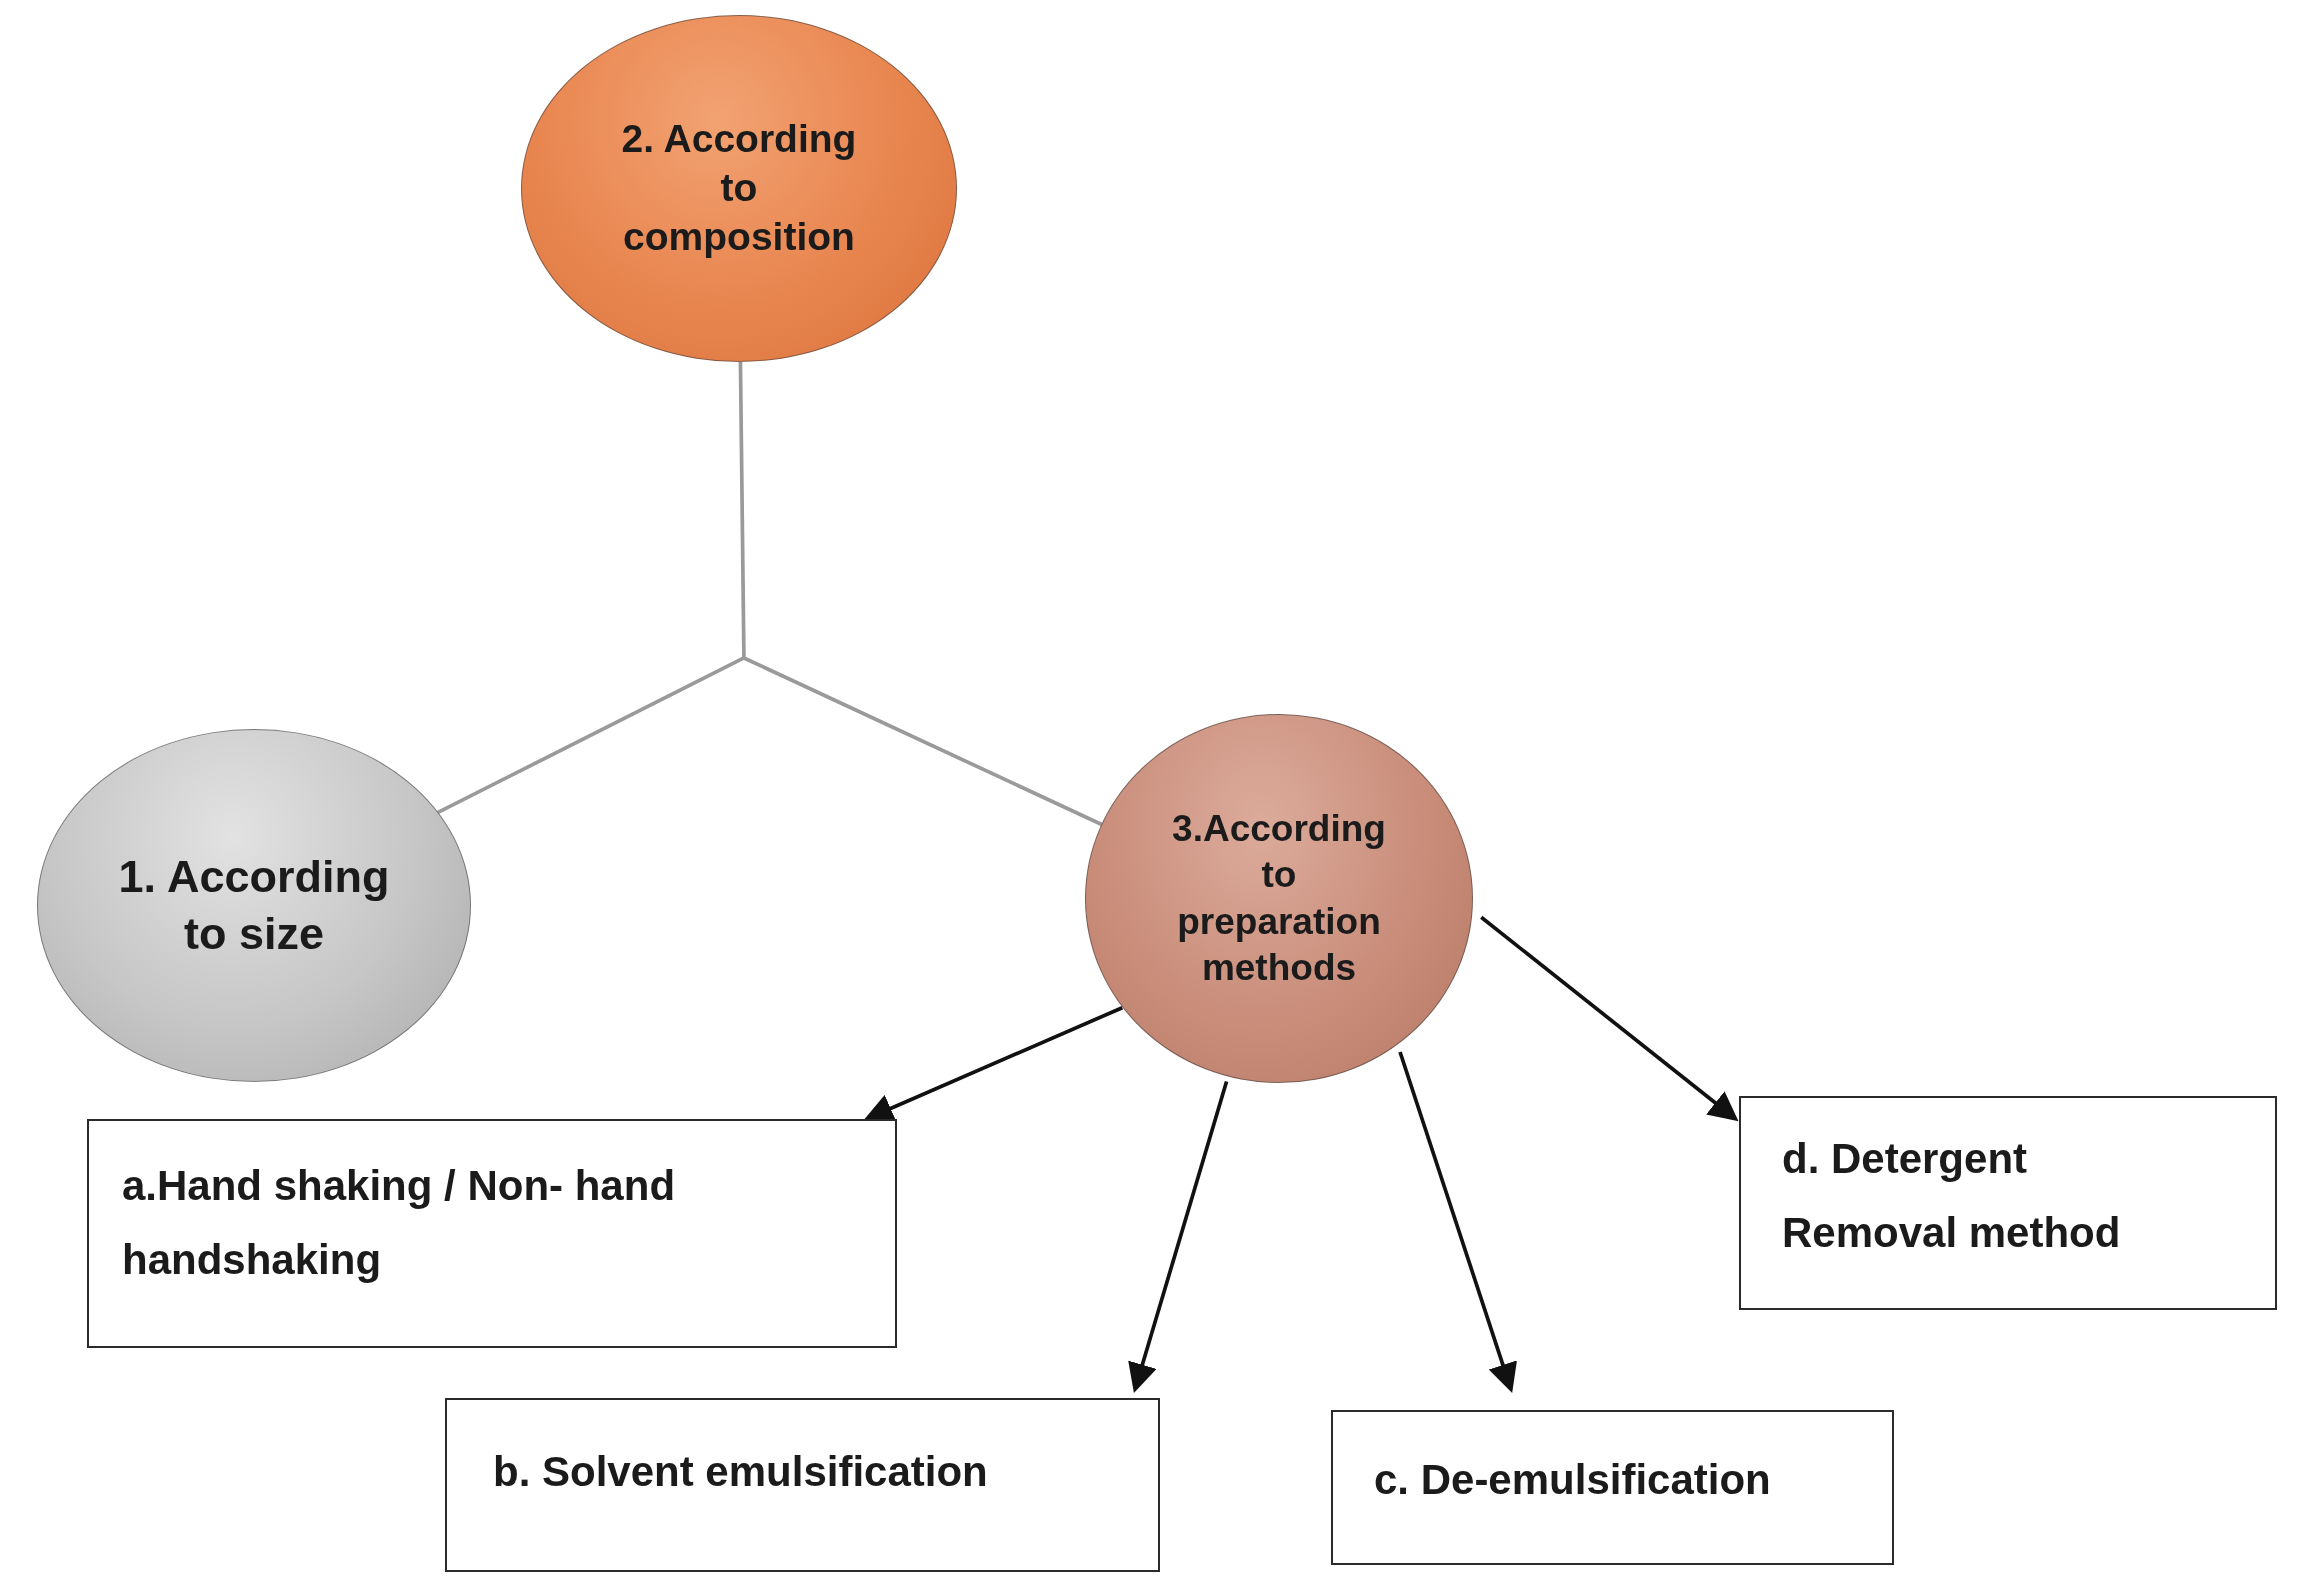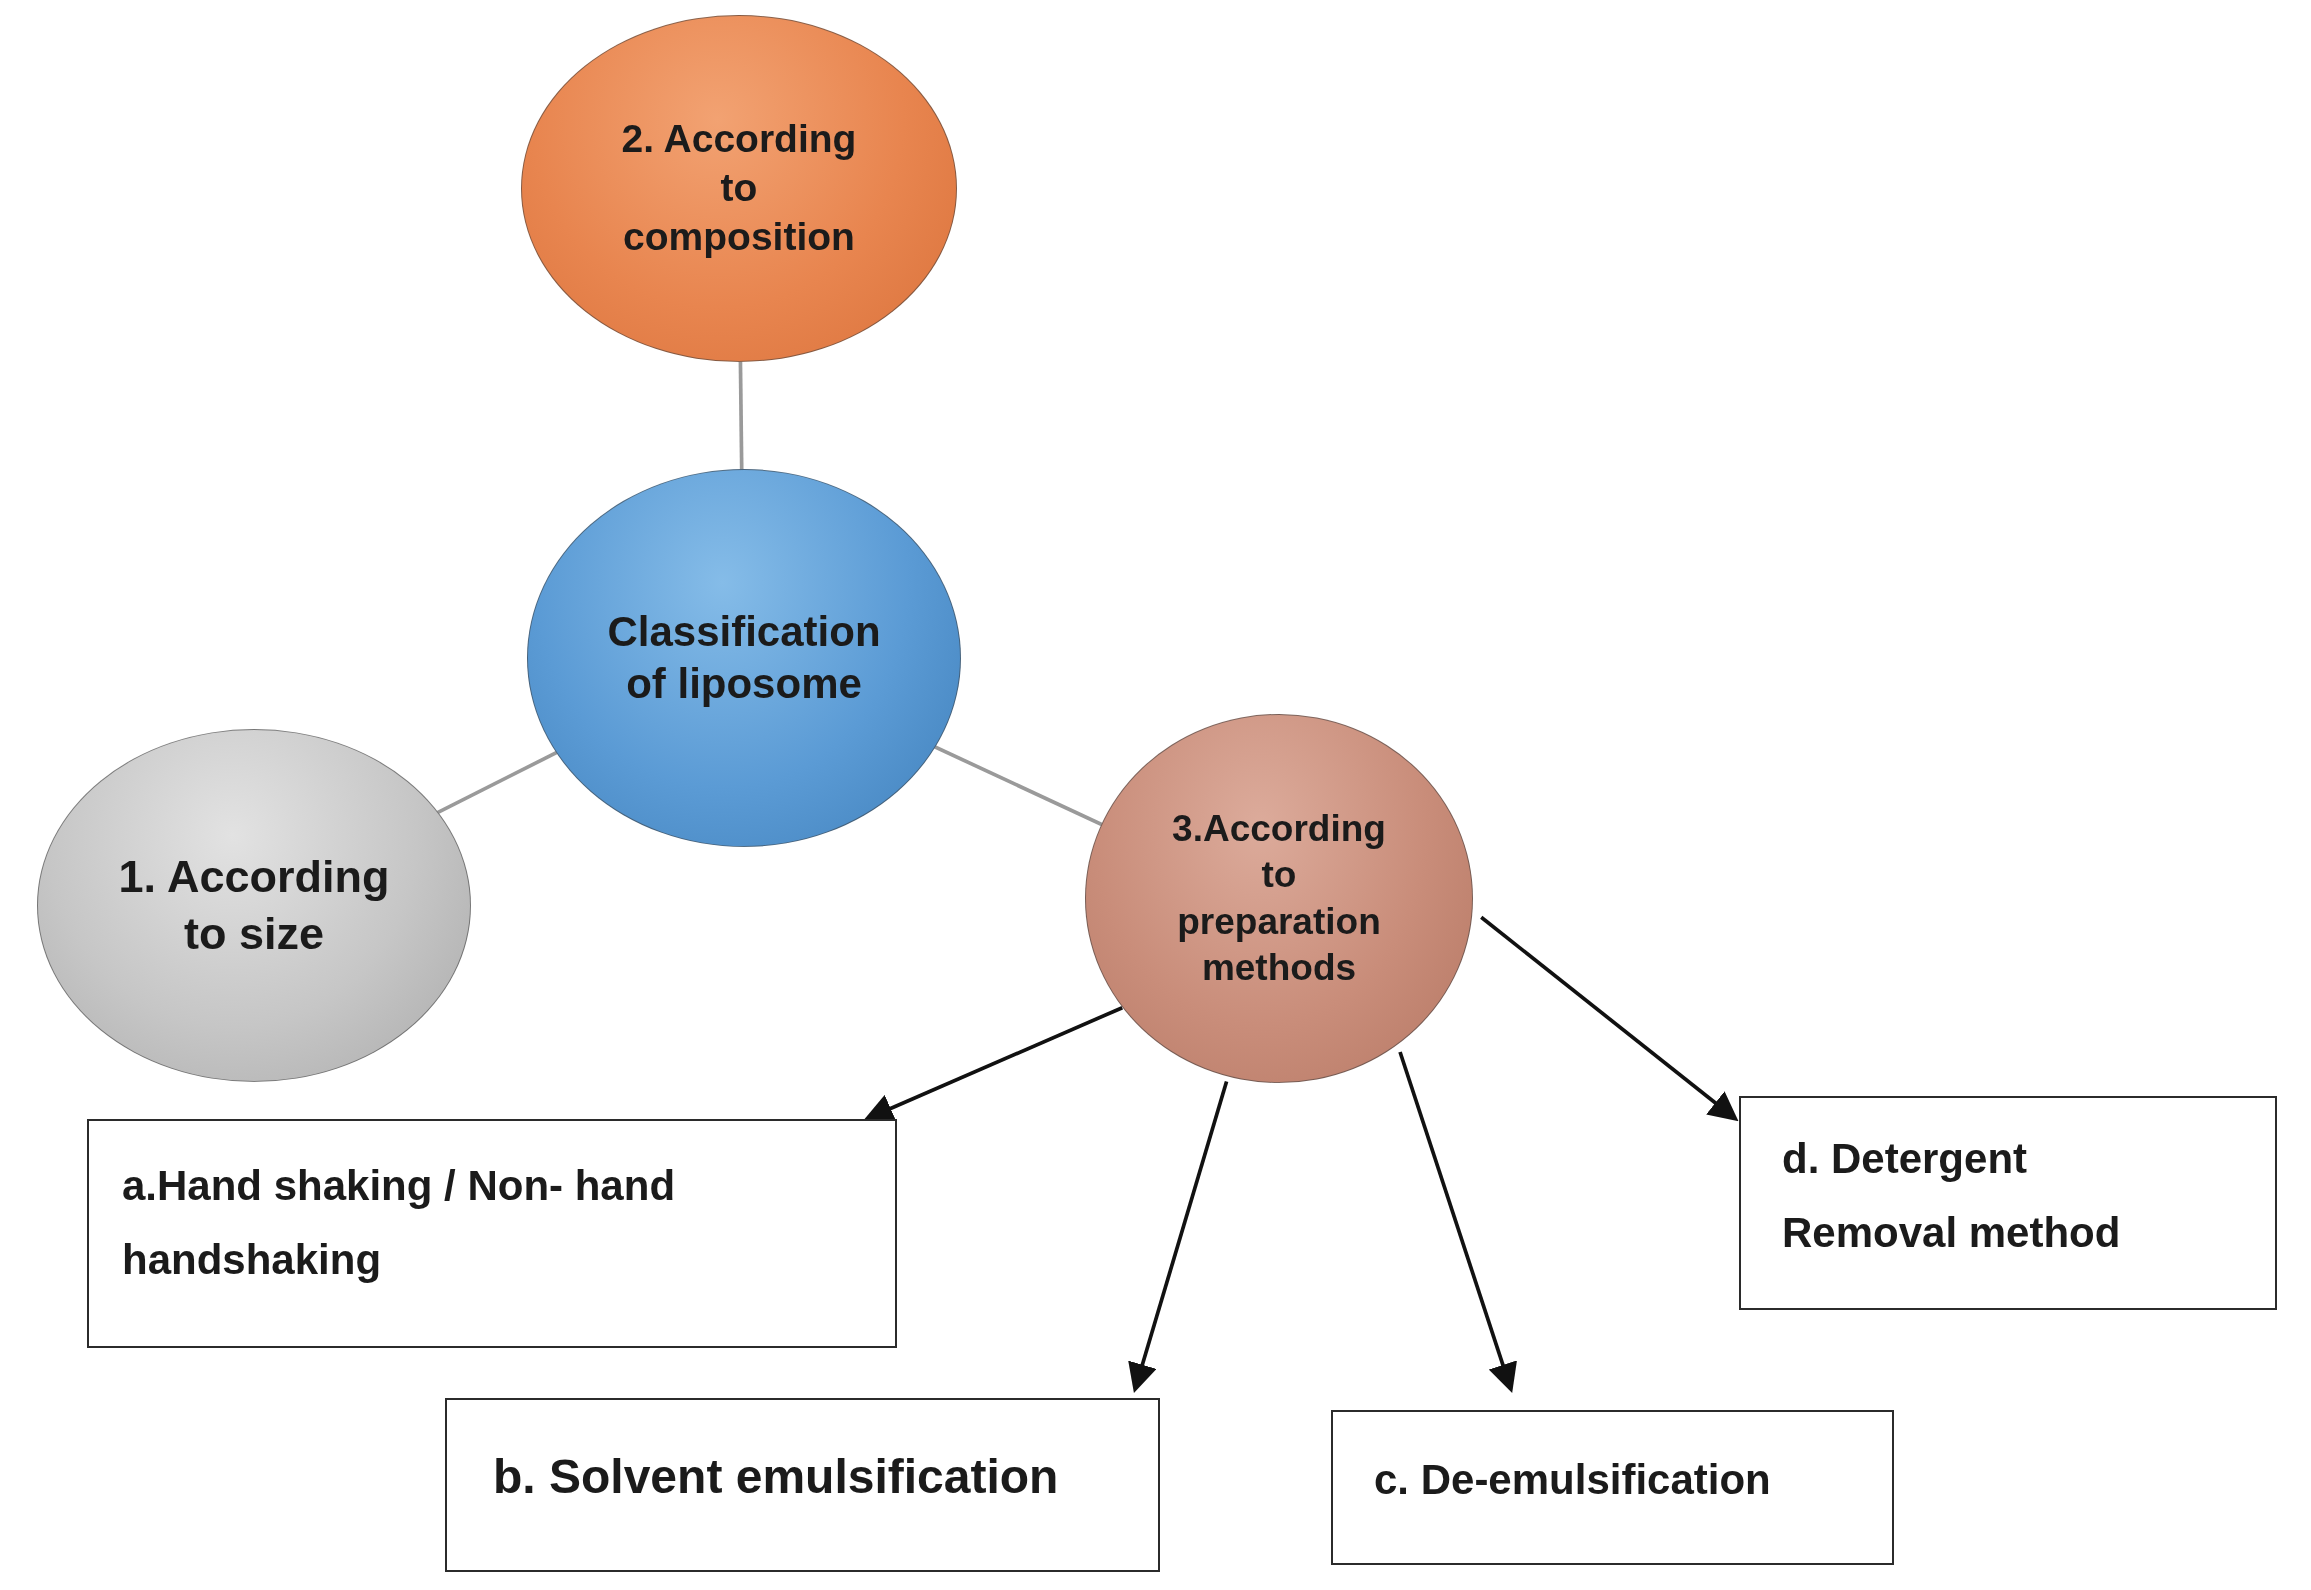--- a/index.html
+++ b/index.html
@@ -70,21 +70,21 @@
   }
   .box-a {
     left: 59px; top: 1119px; width: 810px; height: 229px;
     padding: 28px 18.5px 0 33px;
     font-size: 42px;
     margin-left: 28px;
   }
   .box-b {
     left: 445px; top: 1398px; width: 715px; height: 174px;
     padding: 35px 18.5px 0 46px;
-    font-size: 48px;
+    font-size: 42px;
   }
   .box-c {
     left: 1331px; top: 1398px; width: 563px; height: 155px;
     padding: 31px 18.5px 0 41px;
     font-size: 42px;
     margin-top: 12px;
   }
   .box-d {
     left: 1739px; top: 1096px; width: 538px; height: 214px;
     padding: 24px 26px 0 41px;
@@ -110,22 +110,20 @@
     <line x1="1216" y1="1092" x2="940" y2="1212" stroke="#111111" stroke-width="4" marker-end="url(#arrowhead)"></line>
     <line x1="1329" y1="1172" x2="1230" y2="1505" stroke="#111111" stroke-width="4" marker-end="url(#arrowhead)"></line>
     <line x1="1517" y1="1140" x2="1637" y2="1505" stroke="#111111" stroke-width="4" marker-end="url(#arrowhead)"></line>
     <line x1="1605" y1="994" x2="1880" y2="1212" stroke="#111111" stroke-width="4" marker-end="url(#arrowhead)"></line>
   </svg>
 
   <div class="node node-composition">2. According
 to
 composition</div>
 
-  <div class="node node-center">Classification
-of liposome</div>
 
   <div class="node node-size">1. According
 to size</div>
 
   <div class="node node-preparation">3.According
 to
 preparation
 methods</div>
 
   <div class="method-box box-a">a.Hand shaking / Non- hand

